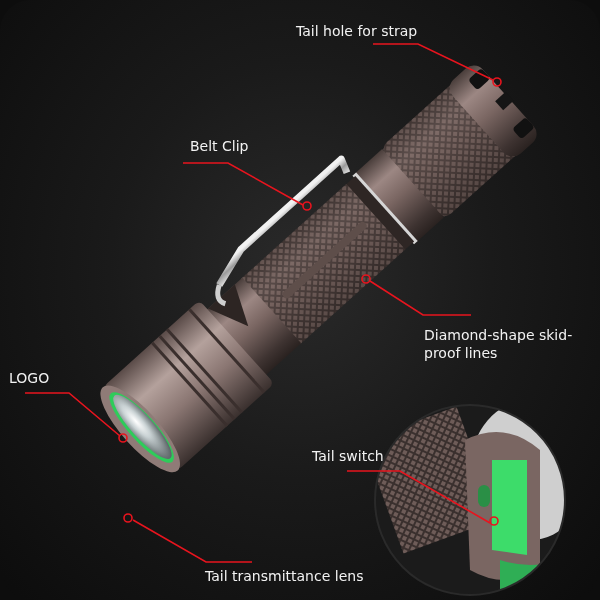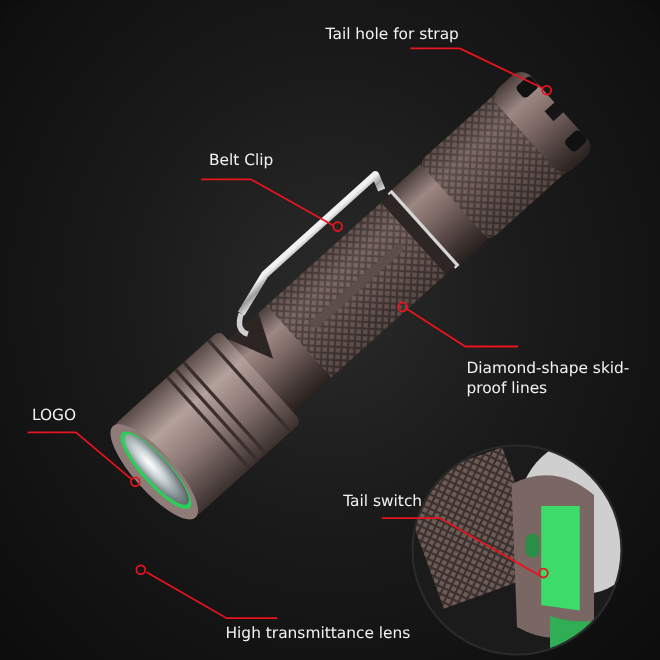--- a/index.html
+++ b/index.html
@@ -106,16 +106,16 @@
       <polyline points="347,471 400,471 490,523"></polyline>
         <circle cx="494" cy="521" r="4"></circle>
       <polyline points="252,562 206,562 133,520"></polyline>
         <circle cx="128" cy="518" r="4"></circle>
     </g>
   </svg>
 
   <div class="label" style="left:296px; top:22px;">Tail hole for strap</div>
   <div class="label" style="left:190px; top:137px;">Belt Clip</div>
   <div class="label wrap" style="left:424px; top:326px;">Diamond-shape skid-proof lines</div>
-  <div class="label" style="left:29px; top:369px;">LOGO</div>
+  <div class="label" style="left:9px; top:369px;">LOGO</div>
   <div class="label" style="left:312px; top:447px;">Tail switch</div>
-  <div class="label" style="left:205px; top:567px;">High transmittance lens</div>
+  <div class="label" style="left:205px; top:567px;">Tail transmittance lens</div>
 </div>
 
 </body></html>

